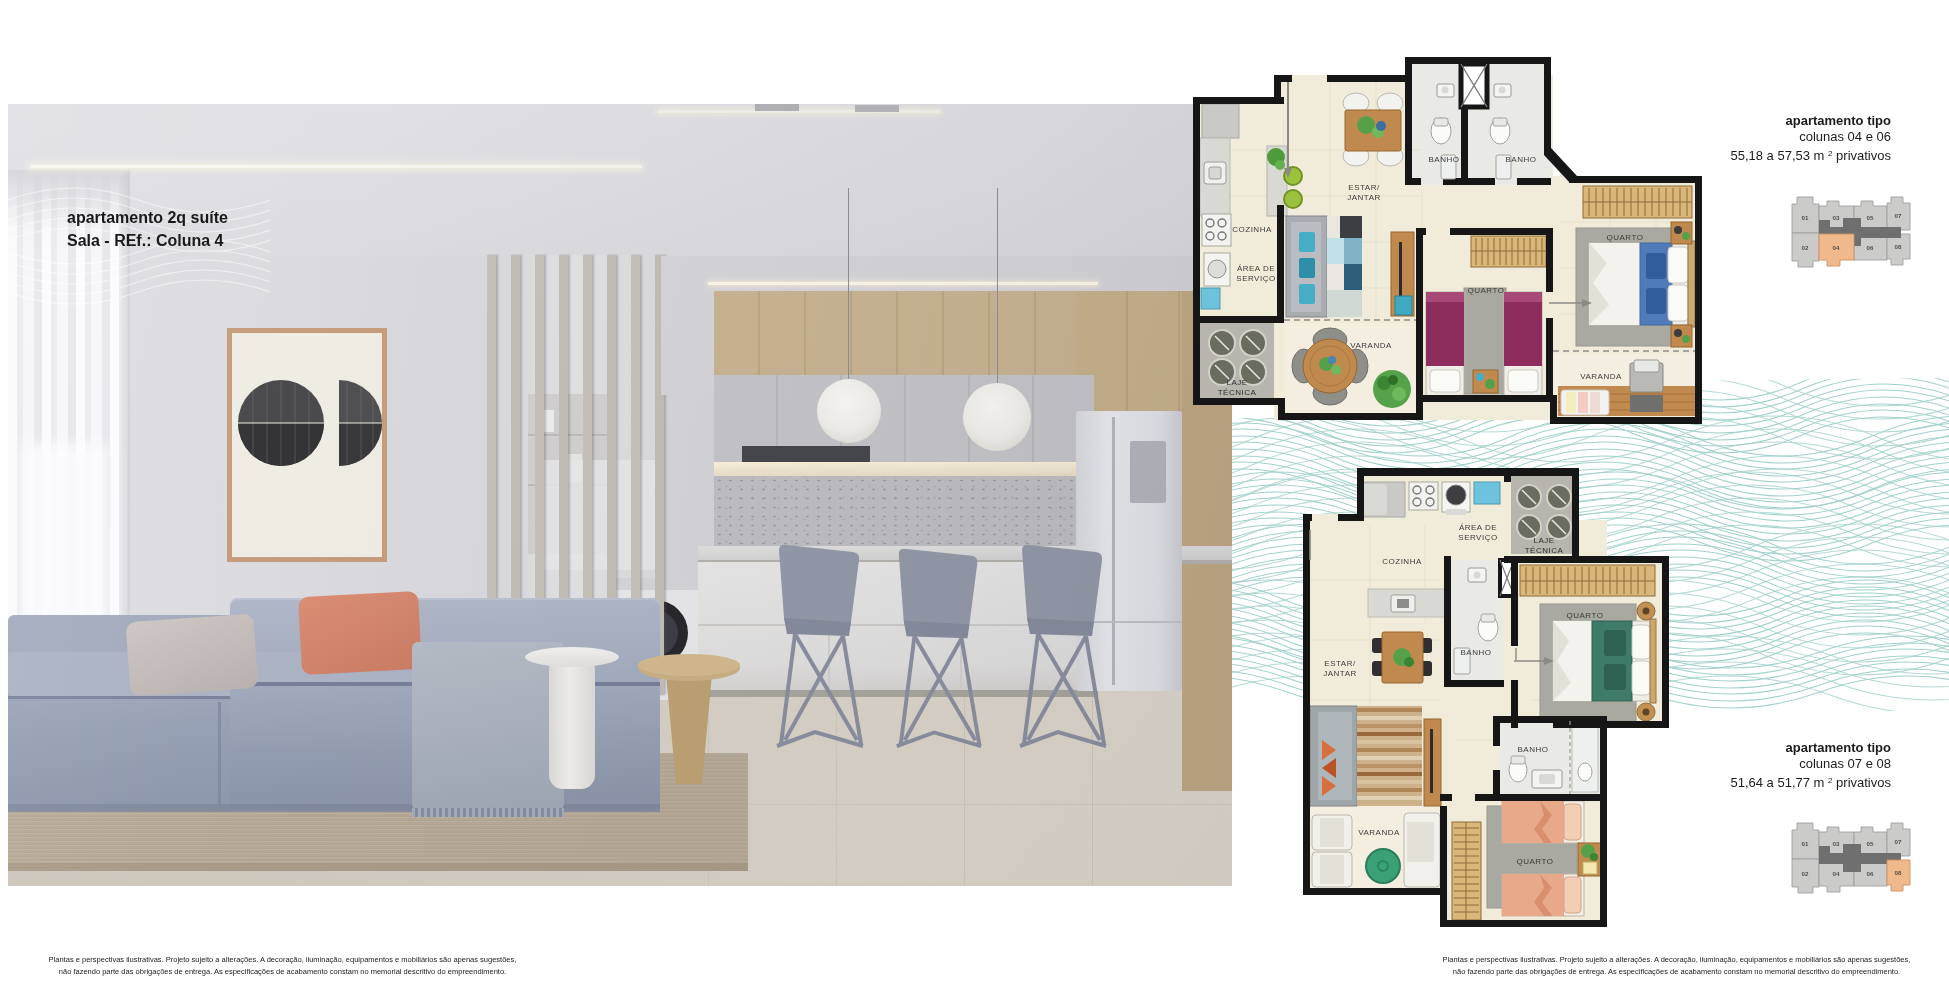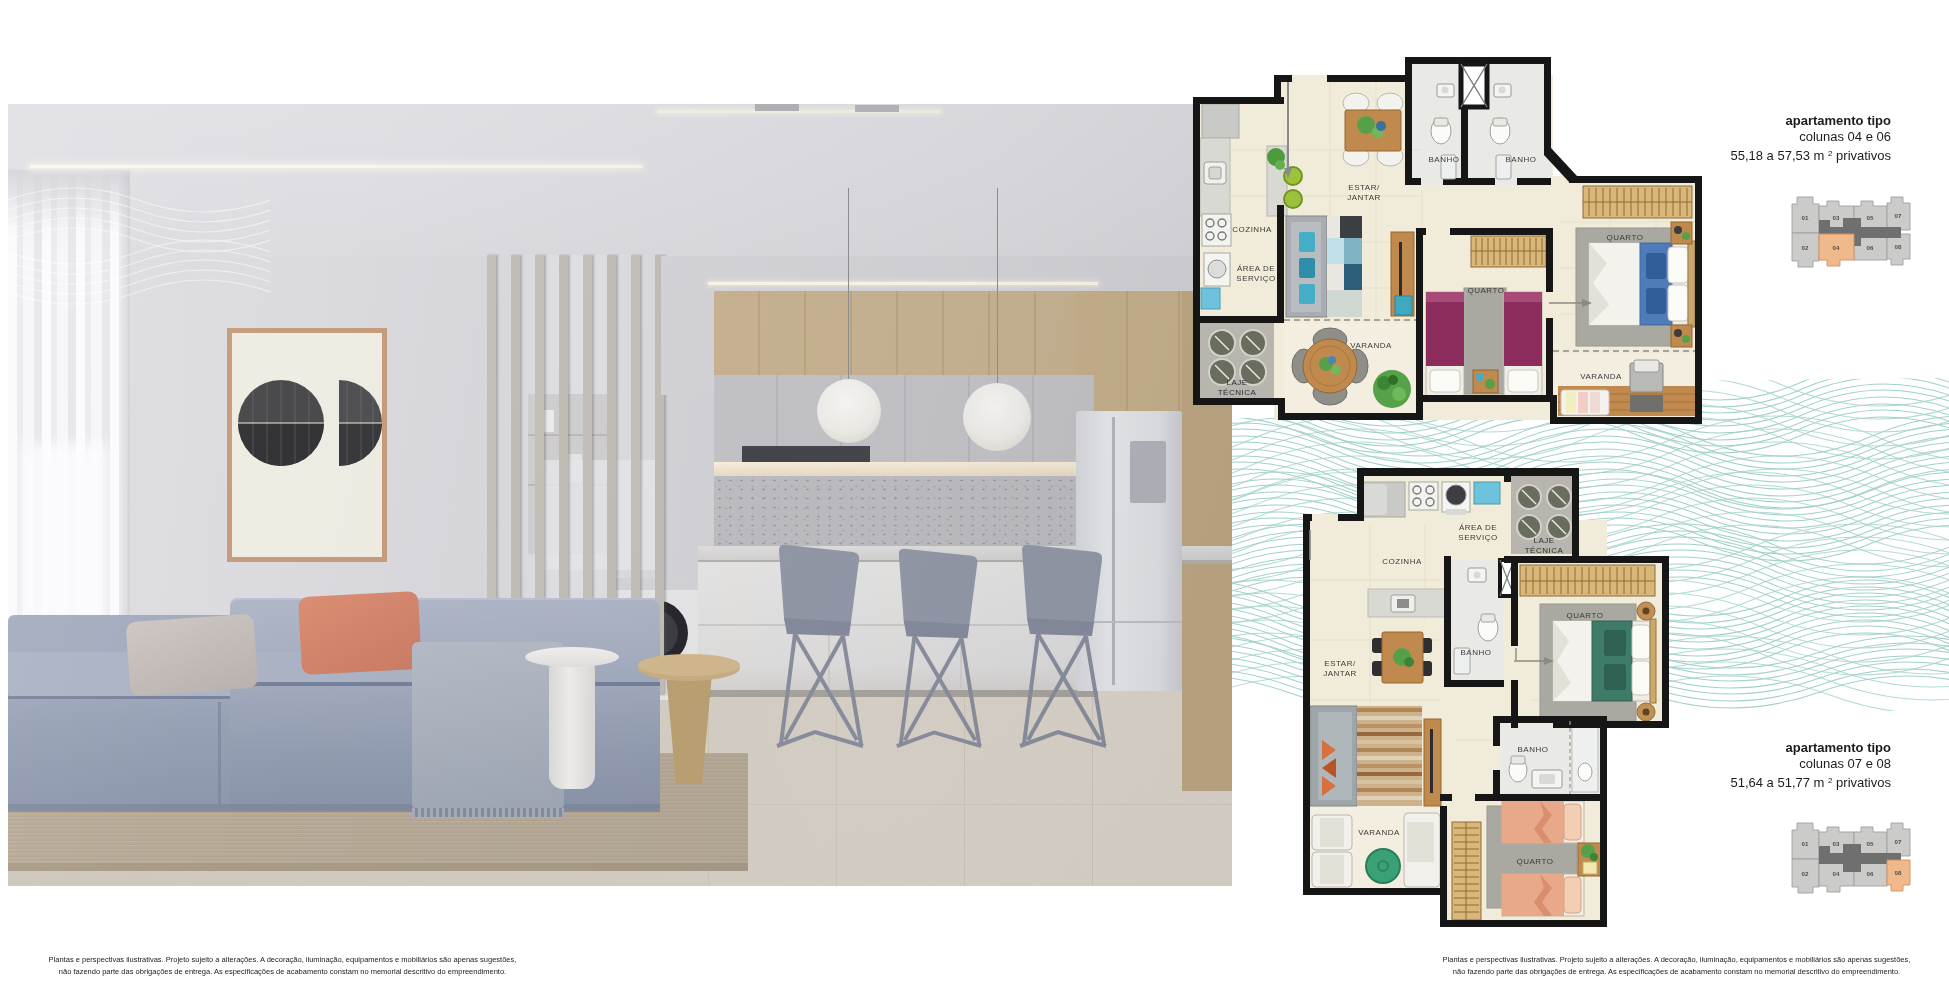--- a/index.html
+++ b/index.html
@@ -212,20 +212,21 @@
     <path d="M0 48 Q 65 24 130 48 T 262 48"></path>
     <path d="M0 58 Q 65 34 130 58 T 262 58"></path>
     <path d="M0 70 Q 65 94 130 70 T 262 70"></path>
     <path d="M0 80 Q 65 104 130 80 T 262 80"></path>
     <path d="M0 90 Q 65 114 130 90 T 262 90"></path>
     <path d="M0 100 Q 65 124 130 100 T 262 100"></path>
     <path d="M0 110 Q 65 134 130 110 T 262 110"></path>
   </g>
 </svg>
 
+<div class="ab" style="left:67px;top:206px;width:260px;font:bold 16px/23px 'Liberation Sans',sans-serif;color:#191919">apartamento 2q suíte<br>Sala - REf.: Coluna 4</div>
 
 <svg class="ab" style="left:1232px;top:356px" width="717" height="355" viewBox="0 0 717 355">
 <defs>
         <clipPath id="wvclip">
           <path d="M0 62 L150 62 L330 26 L717 22 L717 355 L0 355 Z"></path>
         </clipPath>
       </defs>
 <g fill="none" stroke="#a2d1cc" stroke-width="1.05" clip-path="url(#wvclip)">
 <g>
 <path d="M-90 26 Q-8 -10 75 26 Q158 62 240 26 Q322 -10 405 26 Q488 62 570 26 Q652 -10 735 26 Q818 62 900 26"></path>

